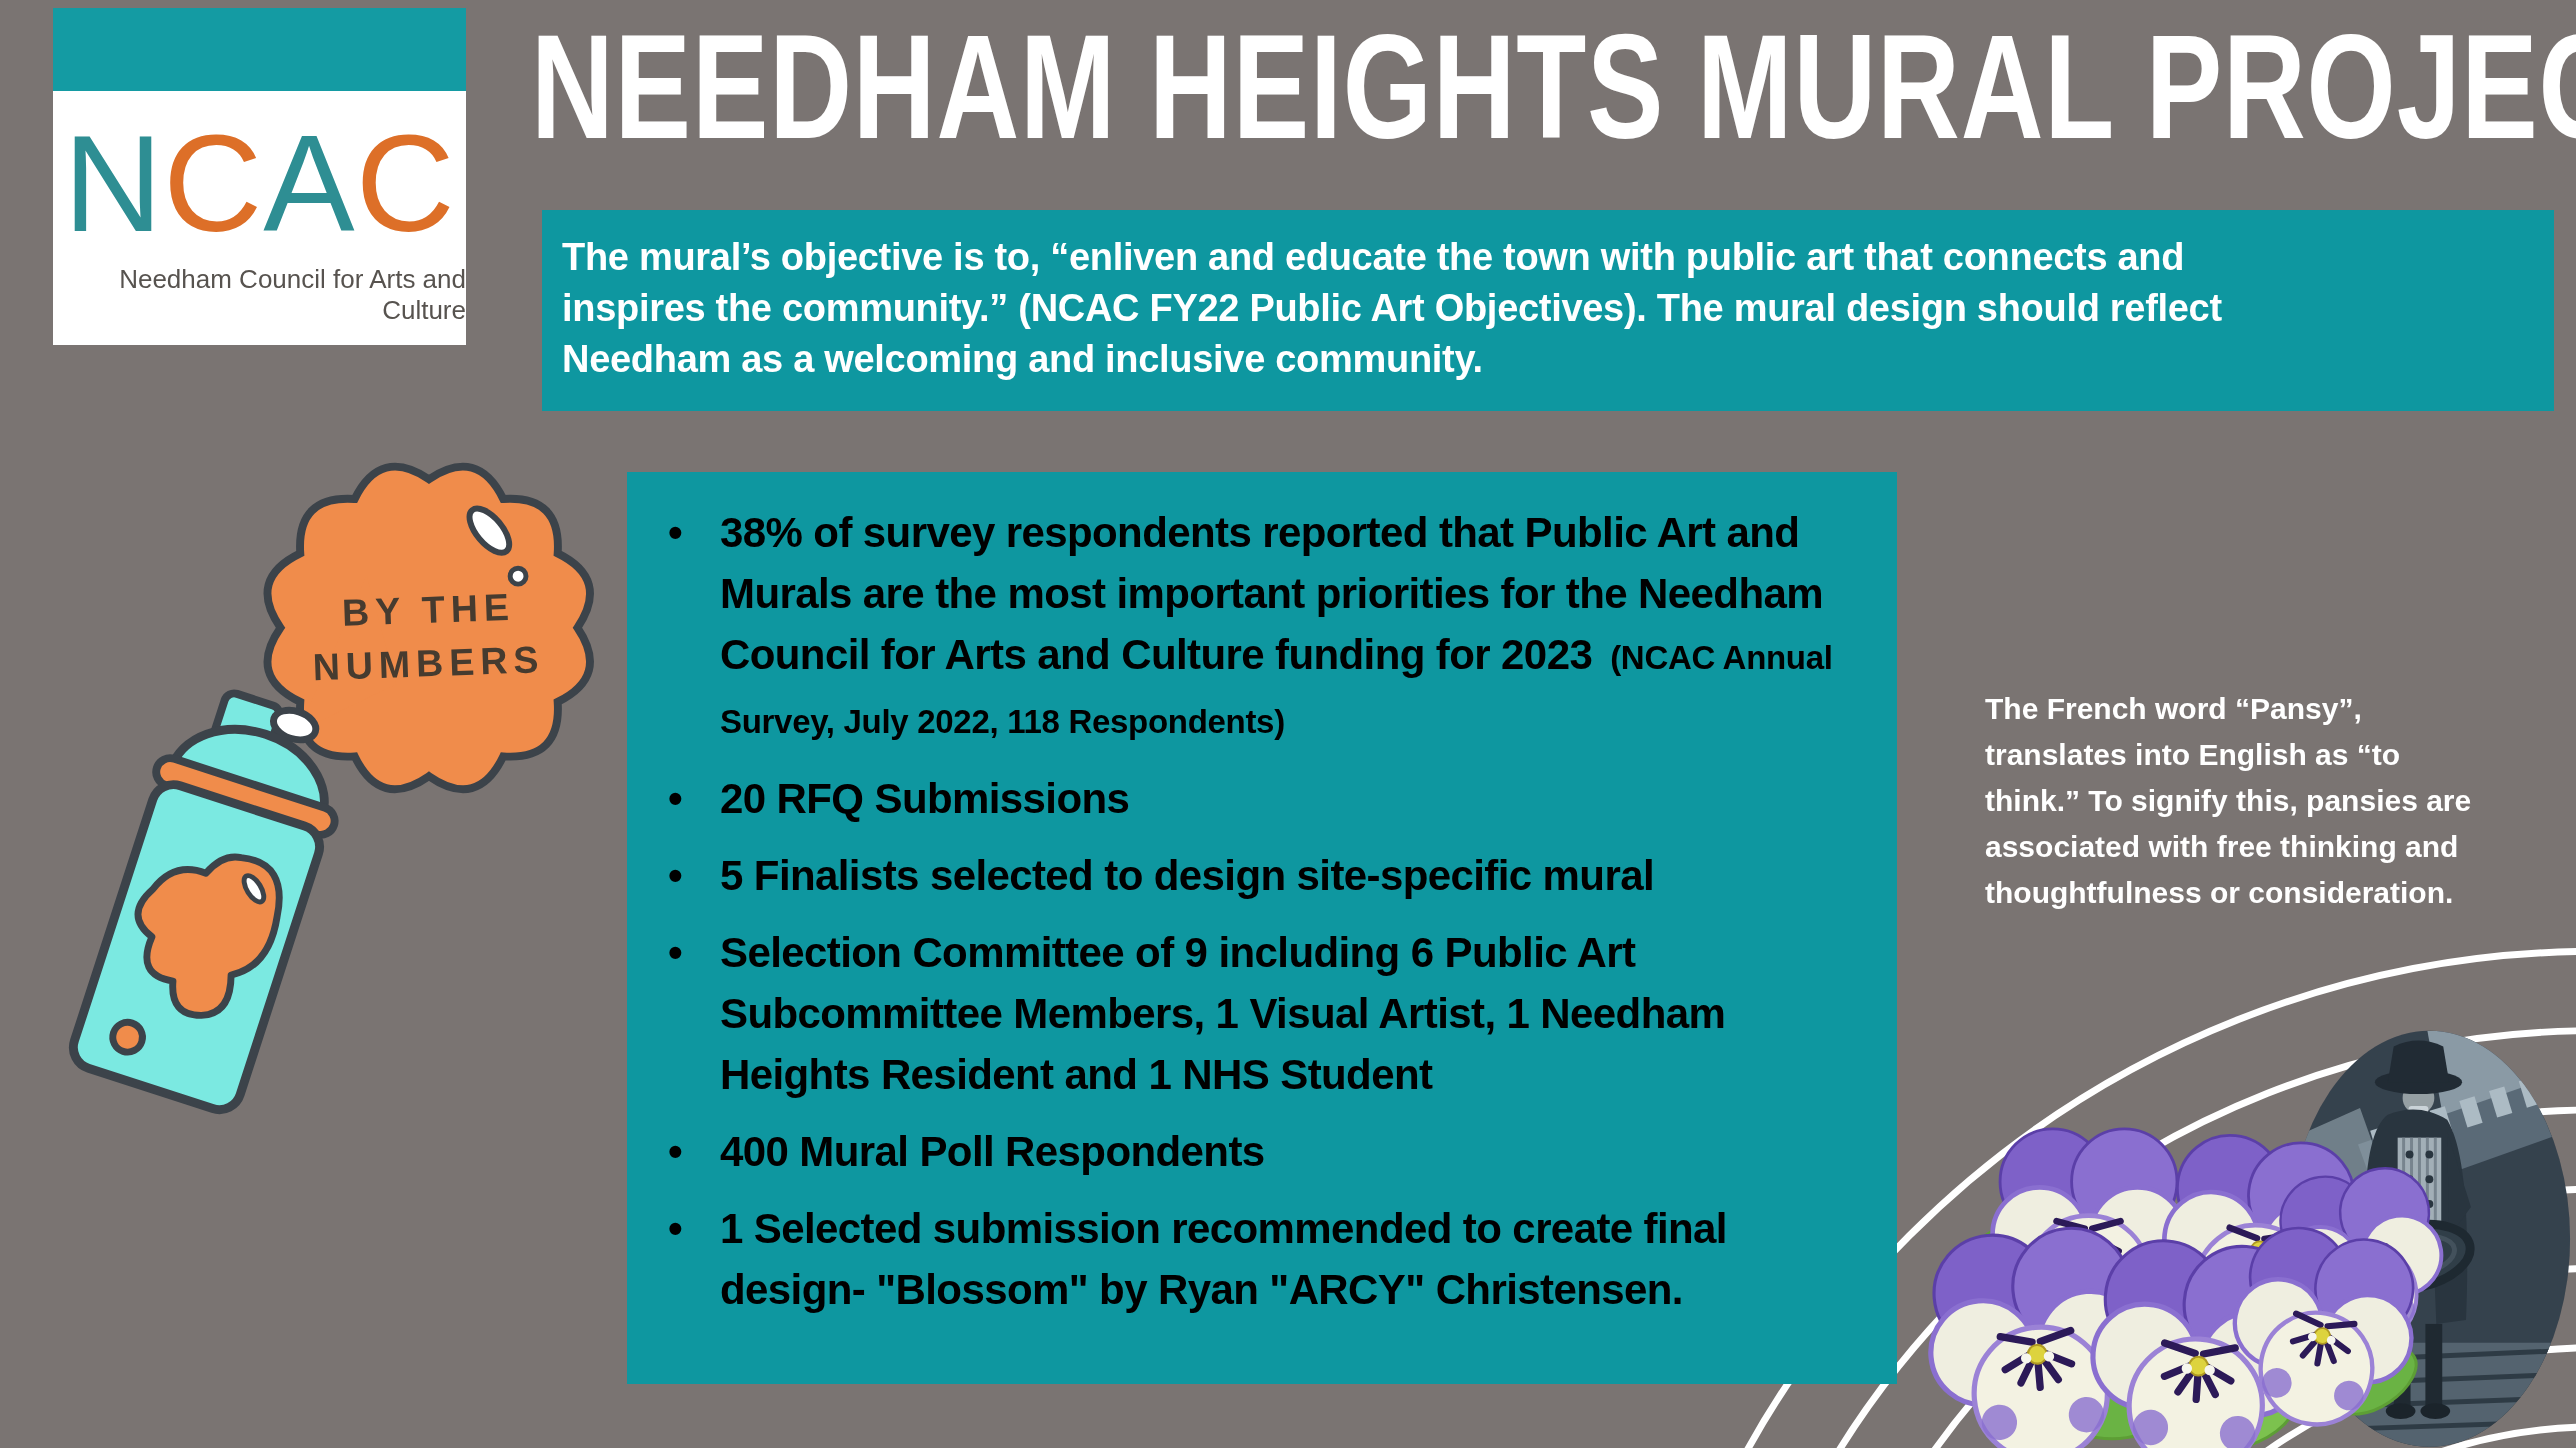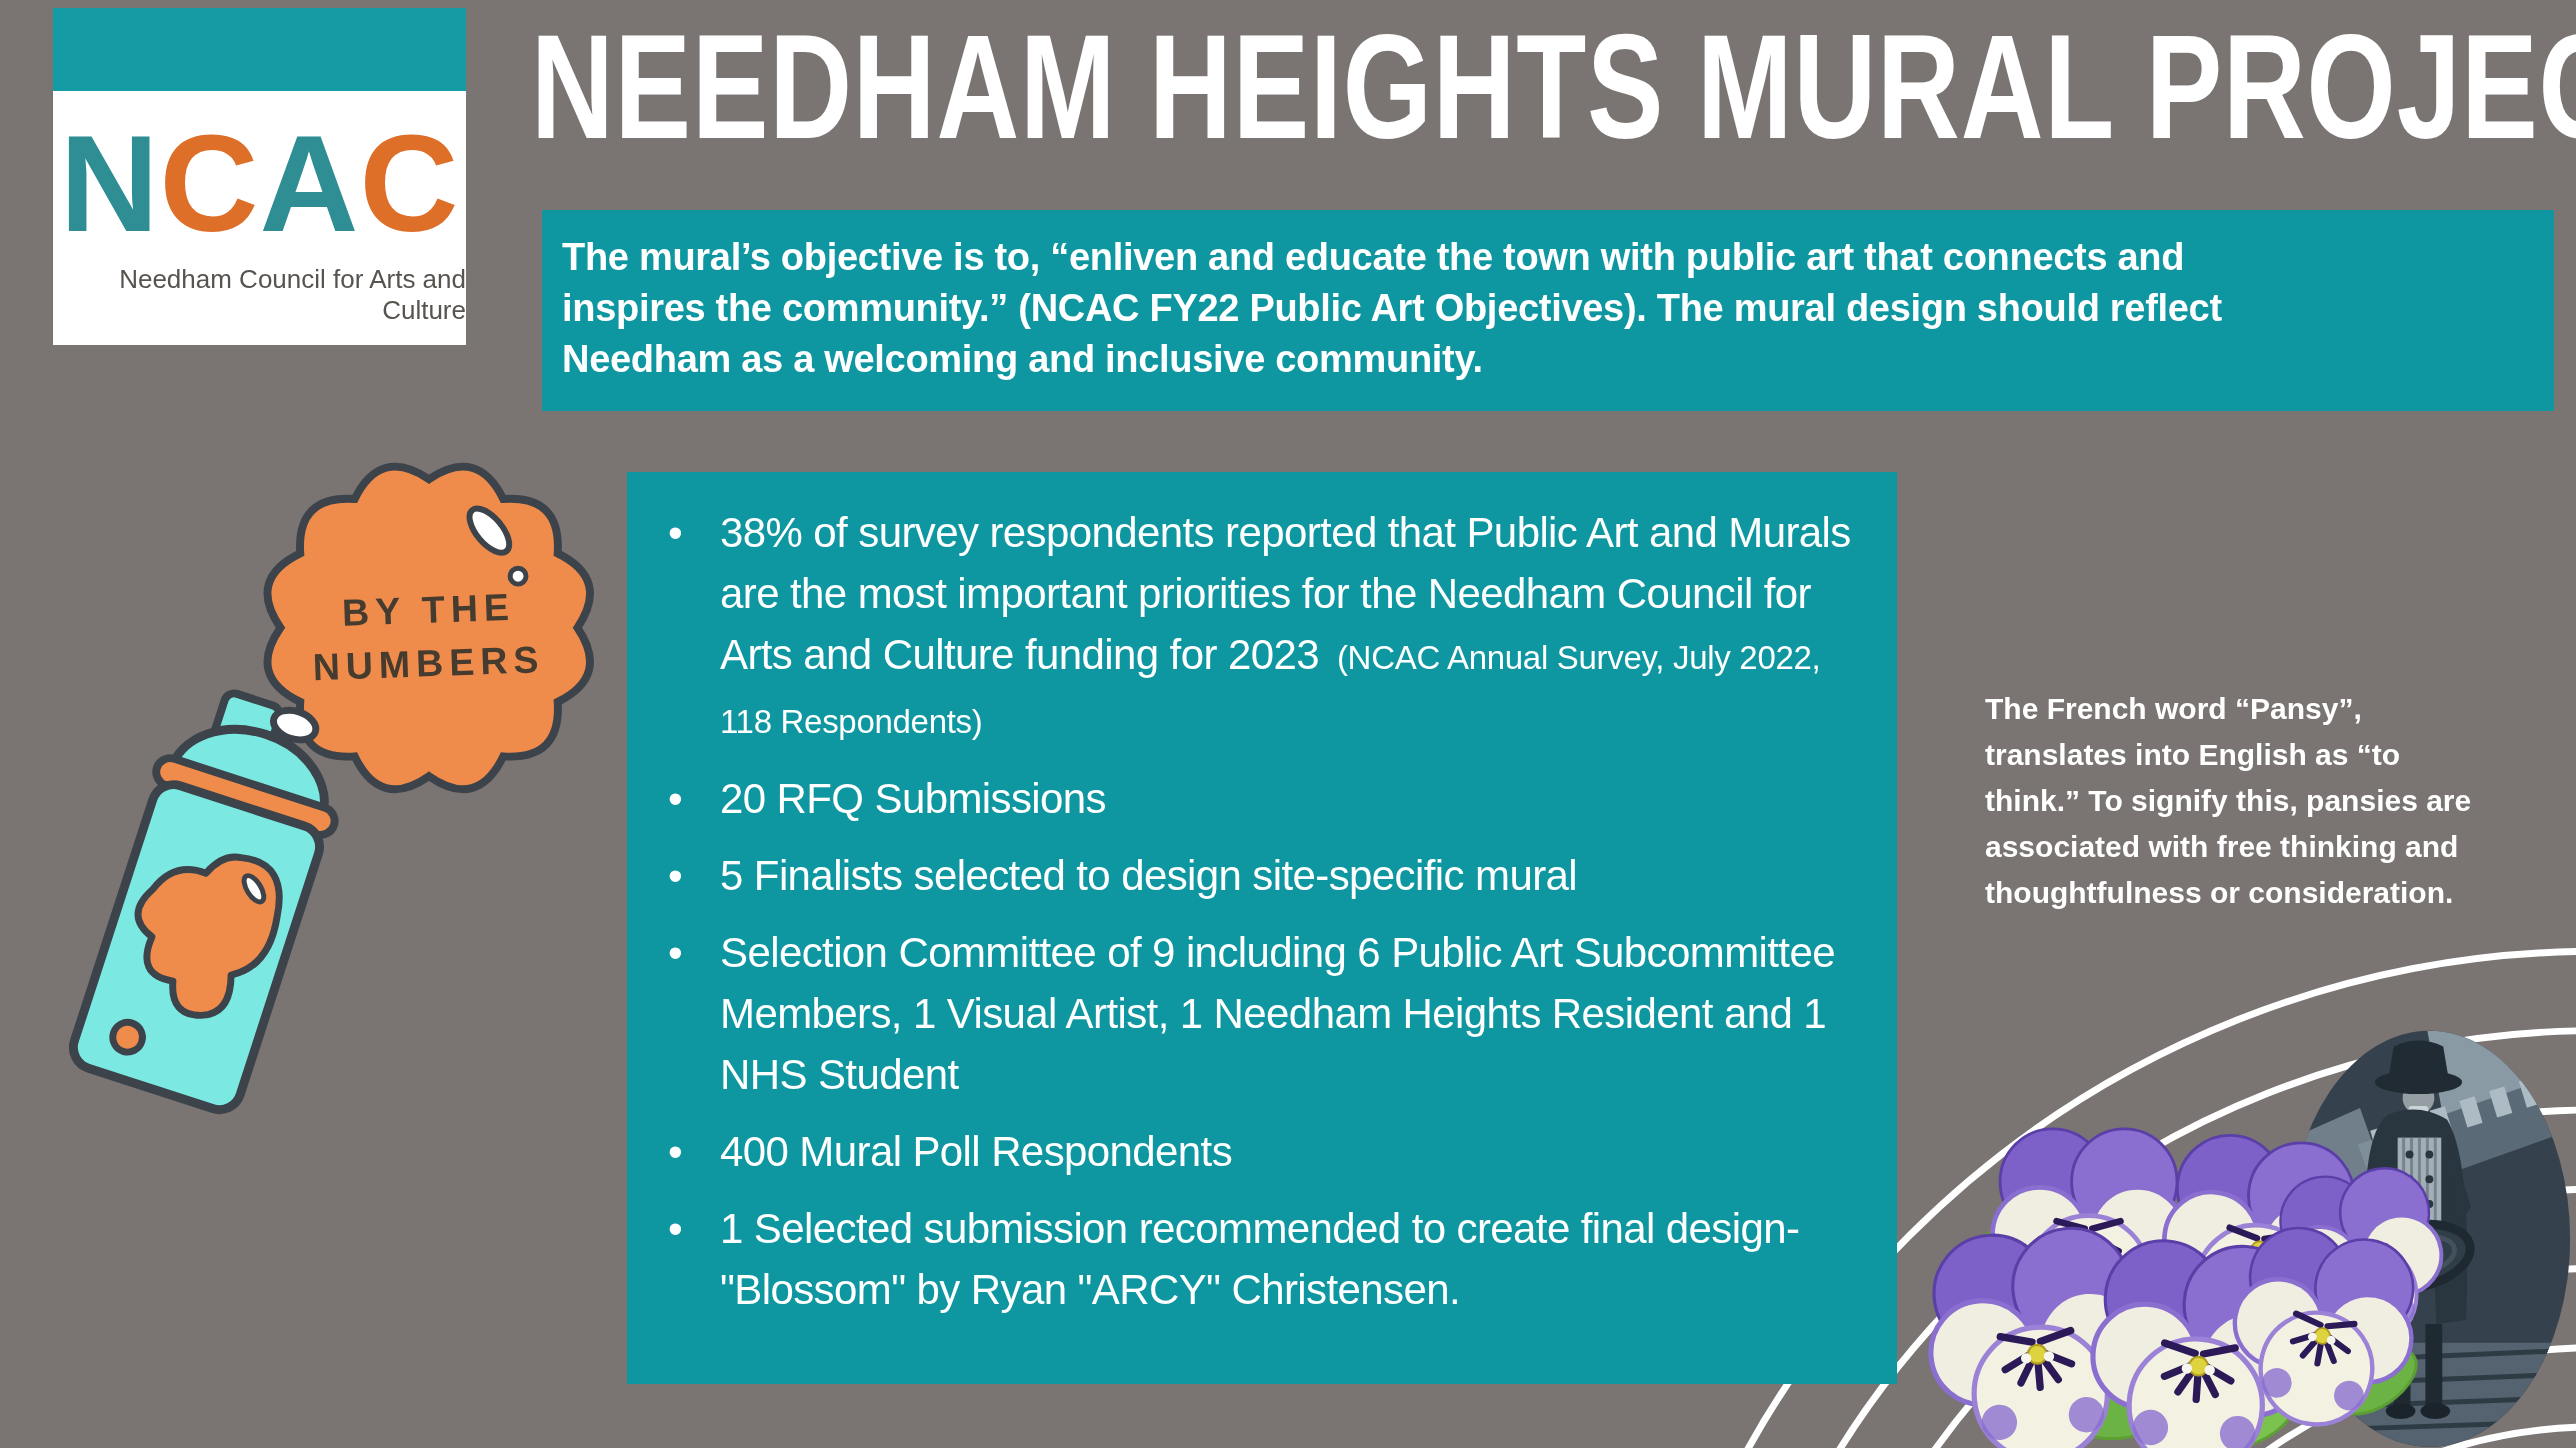--- a/index.html
+++ b/index.html
@@ -7,38 +7,38 @@
     position:relative;width:2576px;height:1449px;overflow:hidden;
     background:#7a7472;
     font-family:"Liberation Sans",sans-serif;
   }
   .bg-art{position:absolute;left:0;top:0;width:2576px;height:1449px;z-index:1;}
 
   
   .logo{position:absolute;left:53px;top:8px;width:413px;height:337px;background:#ffffff;z-index:2;}
   .logo-bar{position:absolute;left:0;top:0;width:100%;height:83px;background:#149ba3;}
   .logo-word{position:absolute;left:0;top:107px;width:100%;text-align:center;
-    font-size:137px;font-weight:bold;letter-spacing:1px;line-height:1;}
+    font-size:137px;font-weight:normal;letter-spacing:1px;line-height:1;}
   .lt-teal{color:#2e8e93;} .lt-orange{color:#dd6f28;}
   .logo-tagline{position:absolute;left:0;top:256px;width:100%;text-align:right;
     font-size:26px;color:#57534f;}
 
   
   .title{position:absolute;left:531px;top:12px;width:2045px;height:159px;margin:0;z-index:2;
     color:#ffffff;font-size:149px;font-weight:bold;line-height:149px;white-space:nowrap;}
   .title span{display:inline-block;transform:scaleX(.77);transform-origin:left center;letter-spacing:1px;}
 
   
   .objective{position:absolute;left:542px;top:210px;width:2012px;height:201px;background:#0e97a0;z-index:2;box-sizing:border-box;padding:22px 12px 0 20px;}
   .objective p{margin:0;color:#ffffff;font-size:38px;font-weight:bold;line-height:51px;white-space:pre-line;letter-spacing:-0.3px;}
 
   
   .stats{position:absolute;left:627px;top:472px;width:1270px;height:912px;background:#0e97a0;z-index:2;box-sizing:border-box;padding:30px 24px 0 0;}
   .stats ul{margin:0;padding:0 0 0 93px;list-style:none;}
-  .stats li{position:relative;color:#ffffff;font-size:42px;font-weight:normal;line-height:61px;letter-spacing:-0.6px;}
+  .stats li{position:relative;color:#000000;font-size:42px;font-weight:bold;line-height:61px;letter-spacing:-0.6px;}
   .stats li + li{margin-top:16px;}
   .stats li::before{content:"\2022";position:absolute;left:-52px;top:0;font-size:42px;}
   .b-note{font-size:33px;margin-left:18px;letter-spacing:-0.3px;}
 
   
   .pansy-fact{position:absolute;left:1985px;top:686px;width:570px;z-index:2;
     color:#ffffff;font-size:30px;font-weight:bold;line-height:46px;white-space:pre-line;}
 
   
   .spray{position:absolute;left:30px;top:451px;width:594px;height:684px;z-index:2;}

